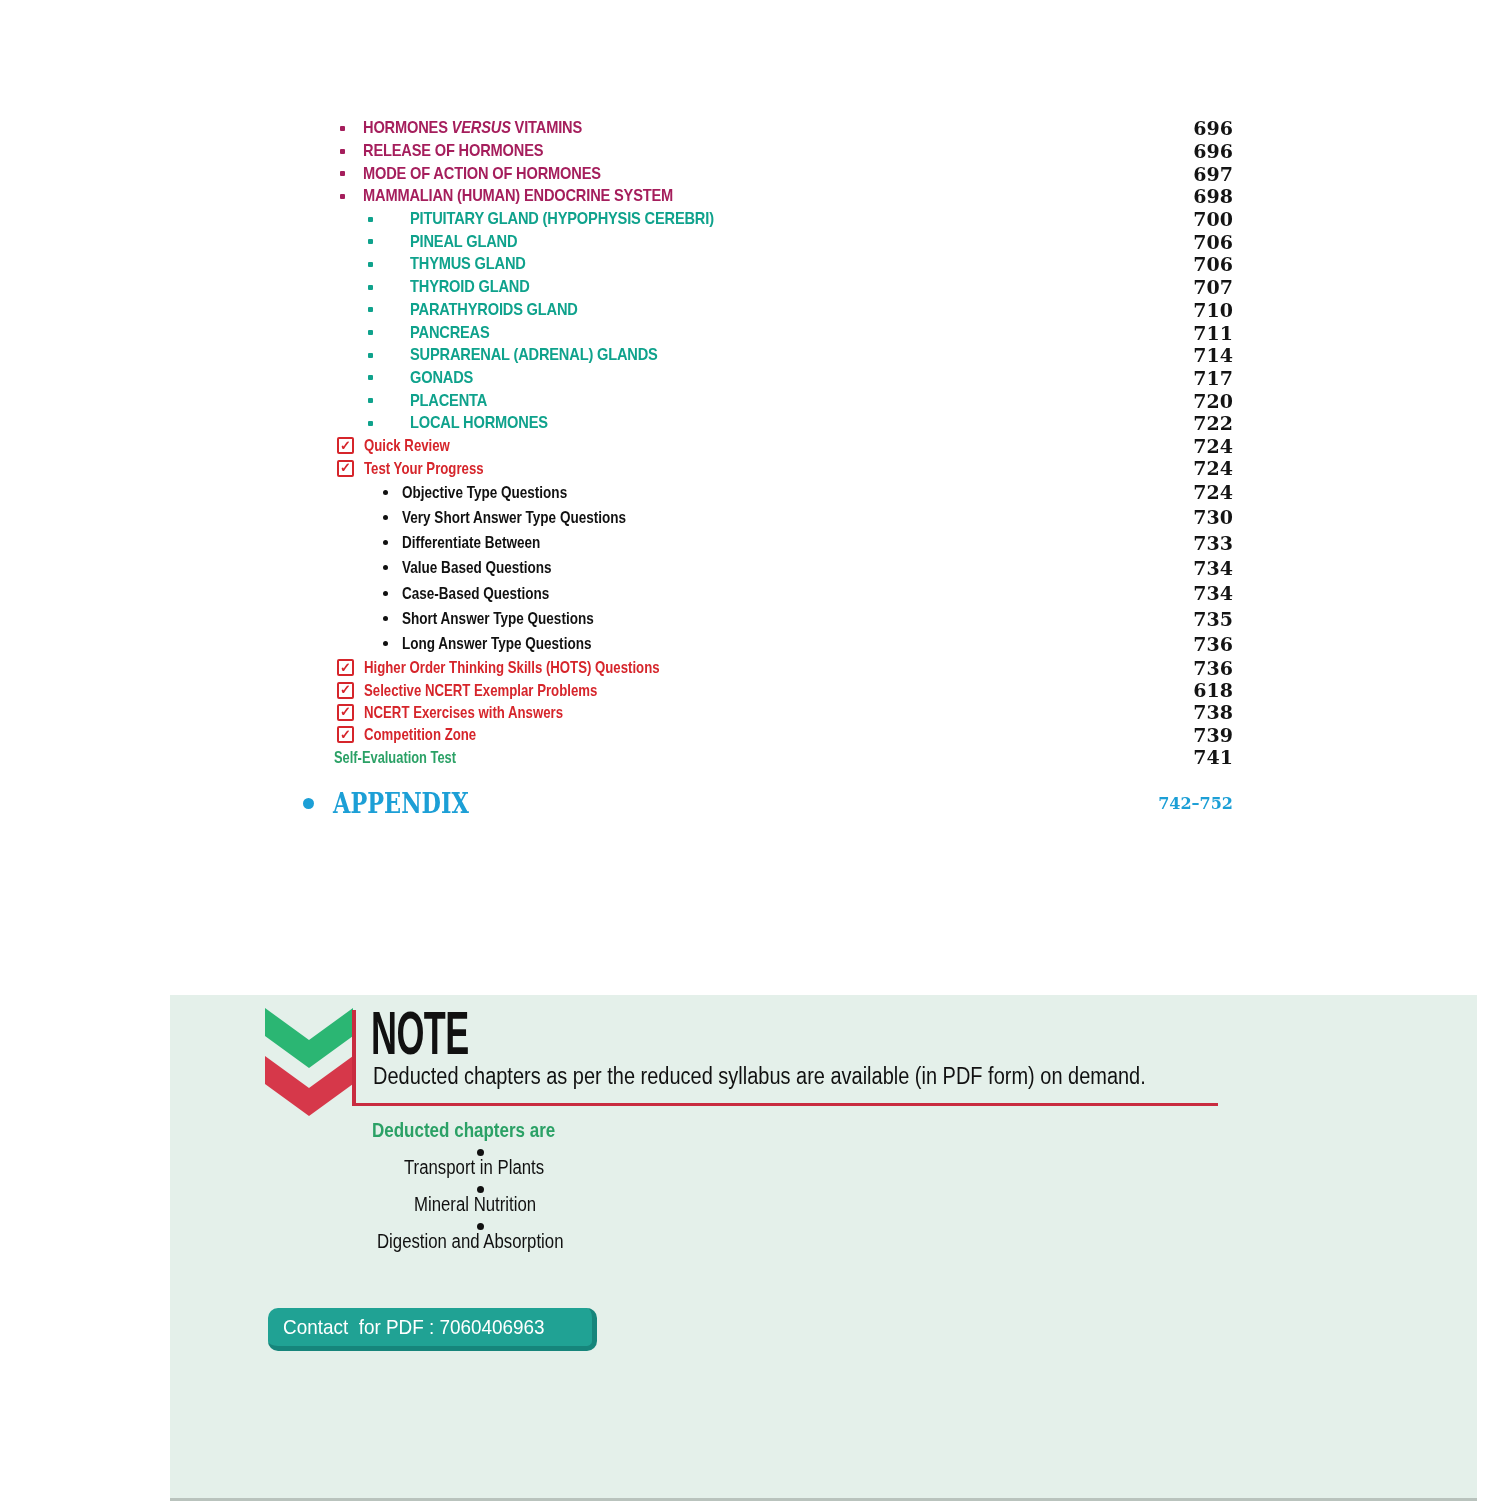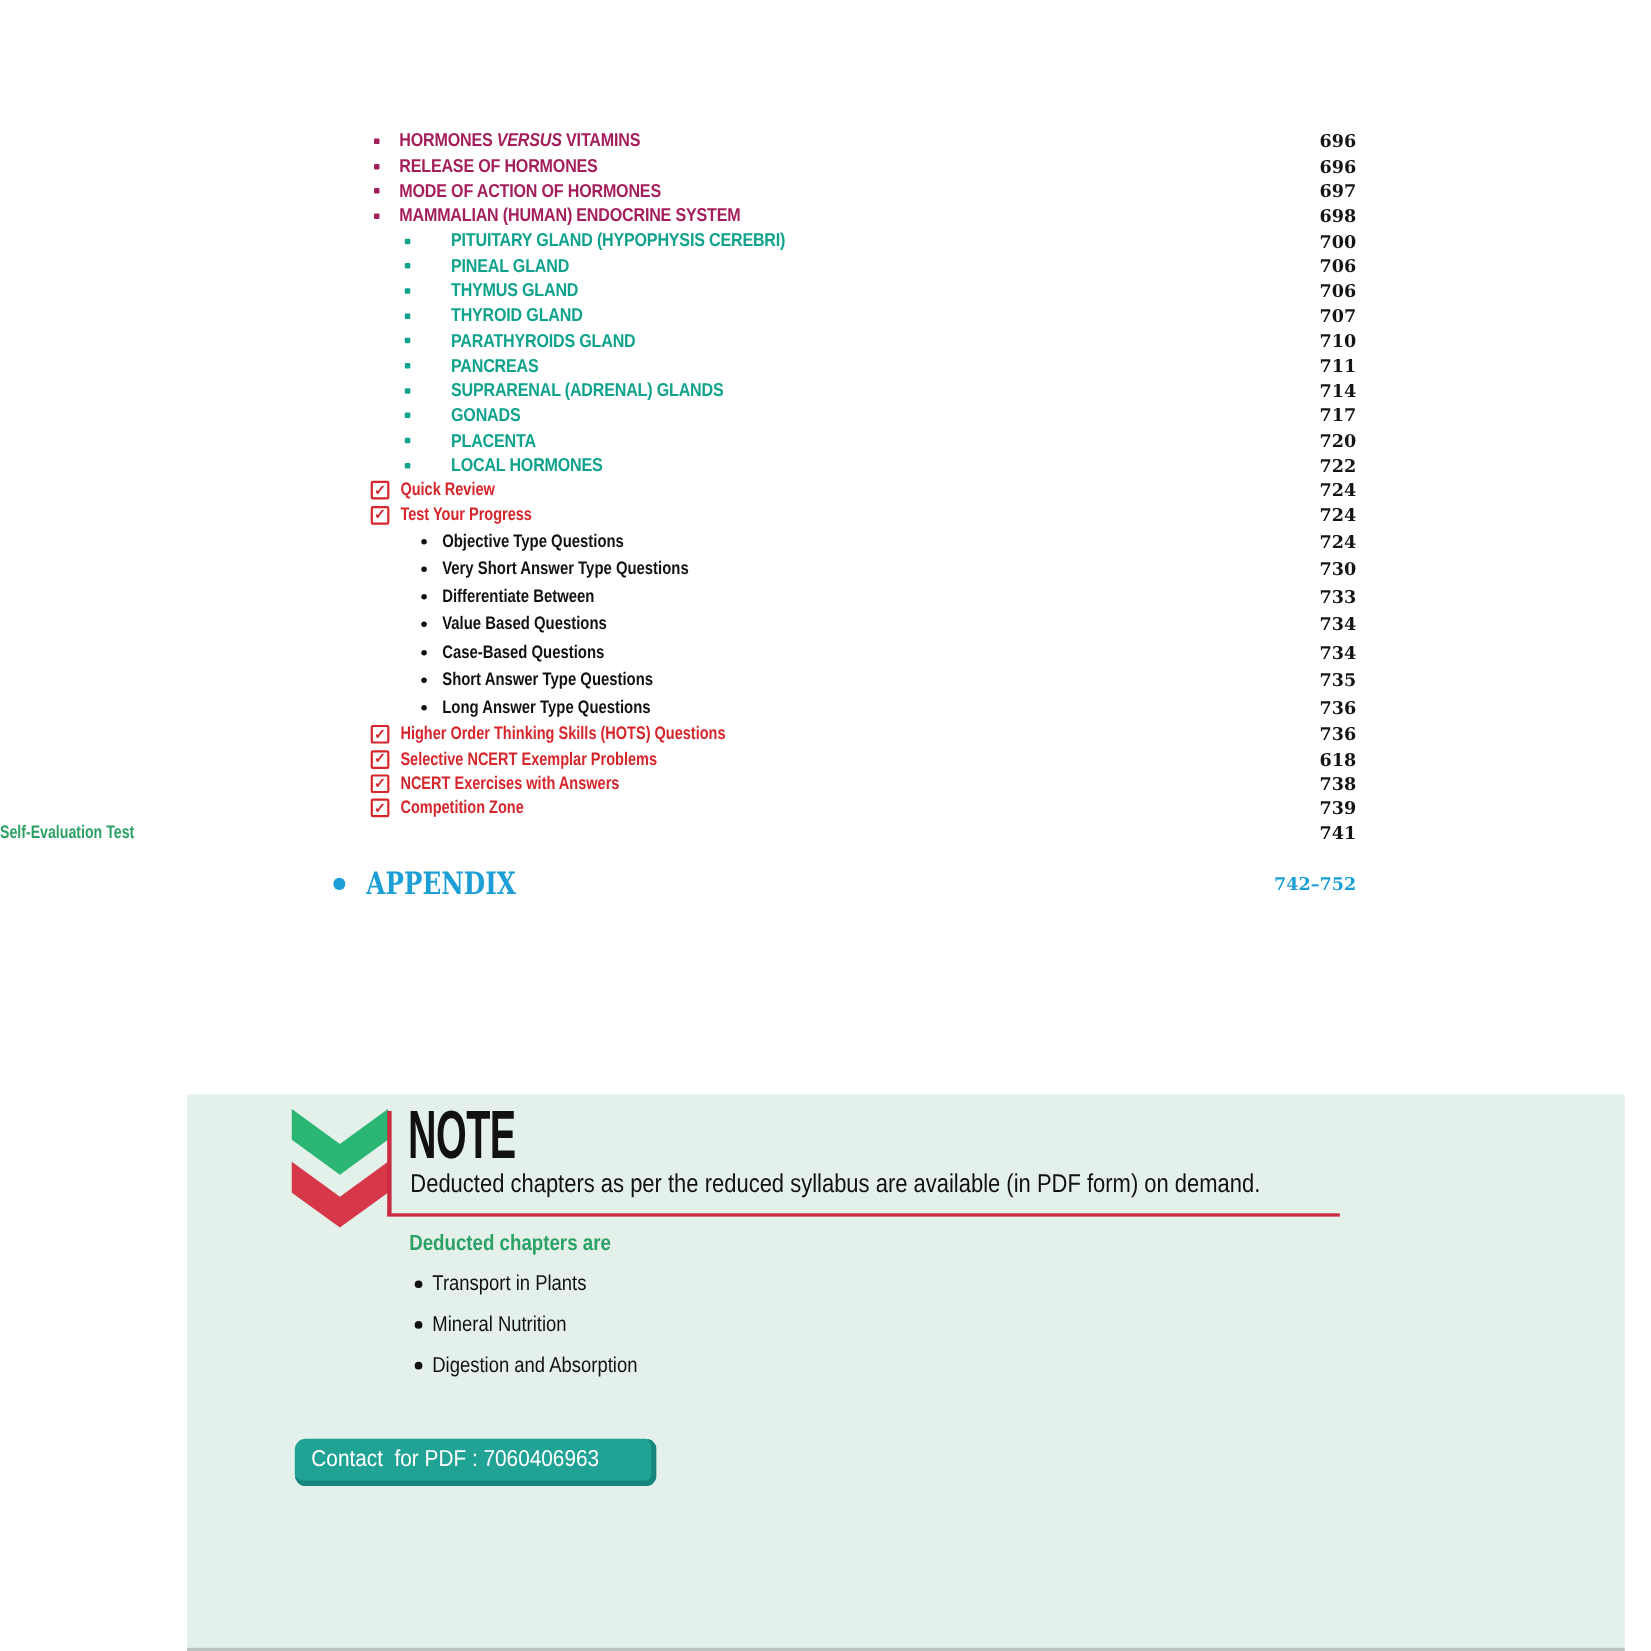--- a/index.html
+++ b/index.html
@@ -12,40 +12,40 @@
        font-family:"Liberation Sans", sans-serif;}
   .page{position:absolute;inset:0;}
 
   
   .toc{position:absolute;left:0;right:268px;top:117px;}
   .row{display:flex;align-items:center;}
   .r-main{height:22.7px;padding-left:340px;}
   .r-sub{height:22.7px;padding-left:368px;gap:20px;}
   .r-check{height:22.4px;padding-left:337px;}
   .r-question{height:25.3px;padding-left:383px;}
-  .r-green{height:22px;}
+  .r-green{height:22px;padding-left:334px;}
 
   .sq{width:5px;height:5px;border-radius:1px;flex:none;margin-right:18px;}
   .main-sq{background:var(--magenta);}
   .sub-sq{background:var(--teal);margin-right:17px;}
   .dot{width:5px;height:5px;border-radius:50%;background:#111;flex:none;margin-right:14px;}
   .cbx{width:13px;height:13px;border:2px solid var(--red);border-radius:2px;flex:none;
        margin-right:10px;color:var(--red);font-size:13px;line-height:12px;font-weight:bold;
        display:flex;align-items:center;justify-content:center;}
 
   .lab{font-weight:bold;white-space:nowrap;transform-origin:left center;}
   .lab-main,.lab-sub{font-size:17px;transform:scaleX(0.86);letter-spacing:-0.2px;}
   .lab-main{color:var(--magenta);}
   .lab-sub{color:var(--teal);}
   .lab-check{color:var(--red);font-size:16.5px;transform:scaleX(0.8);}
   .lab-question{color:#111;font-size:16.5px;transform:scaleX(0.82);}
   .lab-green{color:var(--green);font-size:16.5px;transform:scaleX(0.78);}
   .lab i{font-style:italic;}
   .spacer{flex:1;}
-  .pg{font-family:"DejaVu Serif", serif;font-weight:bold;font-size:16px;color:var(--ink);
+  .pg{font-family:"DejaVu Serif", serif;font-weight:bold;font-size:19px;color:var(--ink);
       white-space:nowrap;}
 
   
   .appendix{position:absolute;left:0;right:268px;top:783px;height:40px;
             display:flex;align-items:center;padding-left:303px;box-sizing:border-box;}
   .appendix .blt{width:11px;height:11px;border-radius:50%;background:var(--blue);
                  flex:none;margin-right:19px;}
   .appendix .alab{font-family:"DejaVu Serif", serif;font-weight:bold;font-size:28px;
                   color:var(--blue);transform:scaleX(0.8);transform-origin:left center;
                   white-space:nowrap;}
@@ -60,21 +60,21 @@
   .chev .c-green{fill:var(--chev-green);}
   .vline{position:absolute;left:182px;top:15px;width:3.5px;height:95px;background:var(--line-red);}
   .hline{position:absolute;left:182px;top:108px;width:866px;height:3px;background:var(--line-red);}
   .note-title{position:absolute;left:201px;top:2px;font-size:62px;font-weight:bold;color:#111;
               transform:scaleX(0.58);transform-origin:left top;letter-spacing:-1px;white-space:nowrap;}
   .note-desc{position:absolute;left:203px;top:68px;font-size:23.5px;color:#111;
              transform:scaleX(0.85);transform-origin:left top;white-space:nowrap;}
   .note-sub{position:absolute;left:202px;top:124px;font-size:20px;font-weight:bold;
             color:var(--green);transform:scaleX(0.85);transform-origin:left top;white-space:nowrap;}
   .chapters{position:absolute;left:207px;top:154px;}
-  .chapter{display:flex;align-items:center;height:37px;}
+  .chapter{display:flex;align-items:center;height:37px;flex-direction:column;}
   .chapter .cdot{width:7px;height:7px;border-radius:50%;background:#111;flex:none;margin-right:9px;}
   .chapter .ctxt{font-size:19.5px;color:#111;transform:scaleX(0.86);transform-origin:left center;
                  white-space:nowrap;}
   .contact-btn{position:absolute;left:98px;top:313px;height:38px;background:var(--btn);
                border-right:5px solid var(--btn-edge);border-bottom:5px solid var(--btn-edge);
                display:flex;align-items:center;padding:0 18px 0 15px;box-sizing:content-box;border-radius:10px;}
   .contact-btn .btxt{color:#ffffff;font-size:21px;white-space:pre;transform:scaleX(0.9);
                      transform-origin:left center;}
 </style>
 </head>

